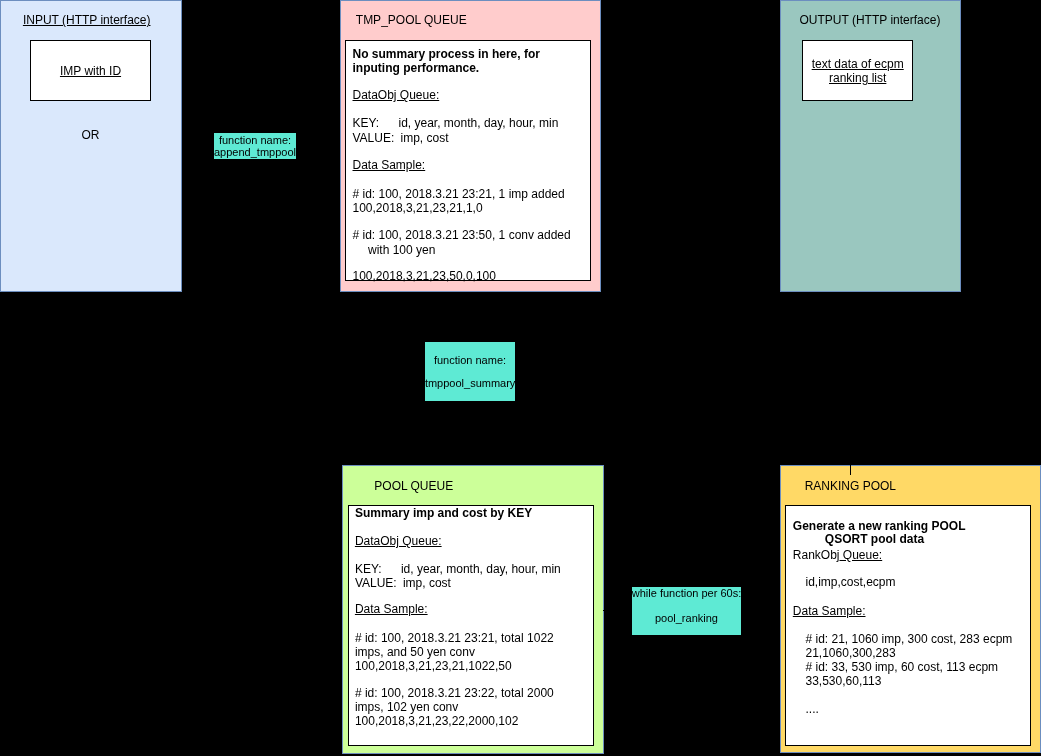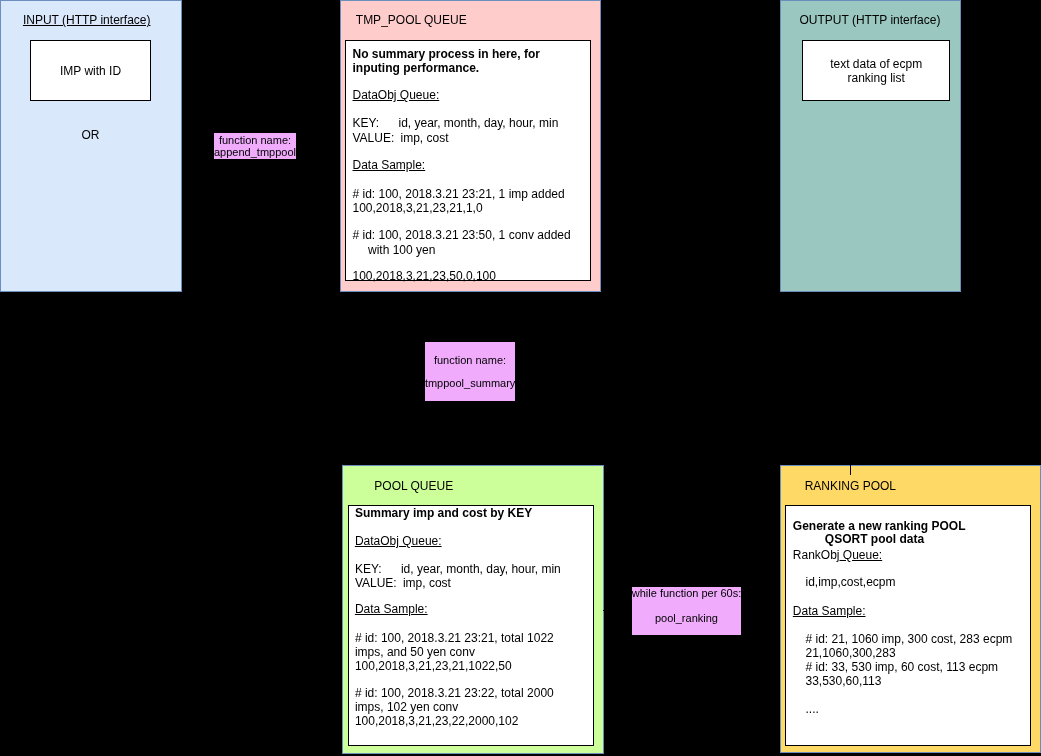--- a/index.html
+++ b/index.html
@@ -4,24 +4,24 @@
 <title>System flow diagram</title>
 <style>
   html,body{margin:0;padding:0;}
   body{width:1041px;height:756px;position:relative;overflow:hidden;background:#000;
        font-family:"Liberation Sans",sans-serif;color:#000;}
   .stage{position:absolute;left:0;top:0;width:1041px;height:756px;background:#000;}
 
   .panel{position:absolute;box-sizing:border-box;border:1px solid #6c8ebf;}
   .panel-title{position:absolute;font-size:12px;line-height:12px;white-space:nowrap;color:#000;}
   .inner{position:absolute;box-sizing:border-box;border:1px solid #000;background:#fff;}
-  .ctrbox{display:flex;align-items:center;justify-content:center;text-align:center;}
+  .ctrbox{display:flex;align-items:center;justify-content:center;text-align:center;text-decoration:underline;}
   .ctrbox span{font-size:12px;line-height:13.3px;position:relative;top:1.3px;}
 
-  .flabel{position:absolute;box-sizing:border-box;background:#f0abfc;text-align:center;
+  .flabel{position:absolute;box-sizing:border-box;background:#5eead4;text-align:center;
           font-size:11px;color:#000;overflow:visible;}
   .flabel span{position:absolute;left:0;width:100%;display:block;white-space:nowrap;
                font-size:11px;line-height:12.6px;text-align:center;}
 
   .txt{position:absolute;font-size:12px;line-height:12px;white-space:pre;color:#000;}
   .txt.b{font-weight:bold;}
   .txt .kl{display:inline-block;width:46px;}
   .txt .vl{display:inline-block;width:48px;}
   .txt u{text-decoration:underline;}
 
@@ -50,21 +50,21 @@
   <div class="txt" style="left:352.5px;top:131.6px;"><span class="vl">VALUE:</span><span>imp, cost</span></div>
   <div class="txt" style="left:352.5px;top:159.2px;"><u>Data Sample:</u></div>
   <div class="txt" style="left:352.5px;top:188px;"># id: 100, 2018.3.21 23:21, 1 imp added</div>
   <div class="txt" style="left:352.5px;top:202.1px;">100,2018,3,21,23,21,1,0</div>
   <div class="txt" style="left:352.5px;top:229.4px;"># id: 100, 2018.3.21 23:50, 1 conv added</div>
   <div class="txt" style="left:368px;top:243.8px;">with 100 yen</div>
   <div class="txt" style="left:352.5px;top:257.7px;margin-top:12px;">100,2018,3,21,23,50,0,100</div>
 
   <div class="panel" style="left:780px;top:0px;width:181px;height:292px;background:#9ac7bf;"></div>
   <div class="panel-title" style="left:799.5px;top:14.3px;">OUTPUT (HTTP interface)</div>
-  <div class="inner ctrbox" style="left:802.2px;top:40px;width:148px;height:60.9px;flex-direction:column;">
+  <div class="inner ctrbox" style="left:802.2px;top:40px;width:111px;height:60.9px;flex-direction:column;">
     <span>text data of ecpm</span>
     <span>ranking list</span>
   </div>
 
   <div class="panel" style="left:342px;top:465px;width:262px;height:289px;background:#ccff99;"></div>
   <div class="panel-title" style="left:374.3px;top:479.5px;">POOL QUEUE</div>
   <div class="inner" style="left:347.5px;top:504.9px;width:246.5px;height:240.9px;"></div>
   <div class="txt b" style="left:354.9px;top:506.5px;">Summary imp and cost by KEY</div>
   <div class="txt" style="left:354.9px;top:535px;"><u>DataObj Queue:</u></div>
   <div class="txt" style="left:354.9px;top:562.8px;"><span class="kl">KEY:</span><span>id, year, month, day, hour, min</span></div>

